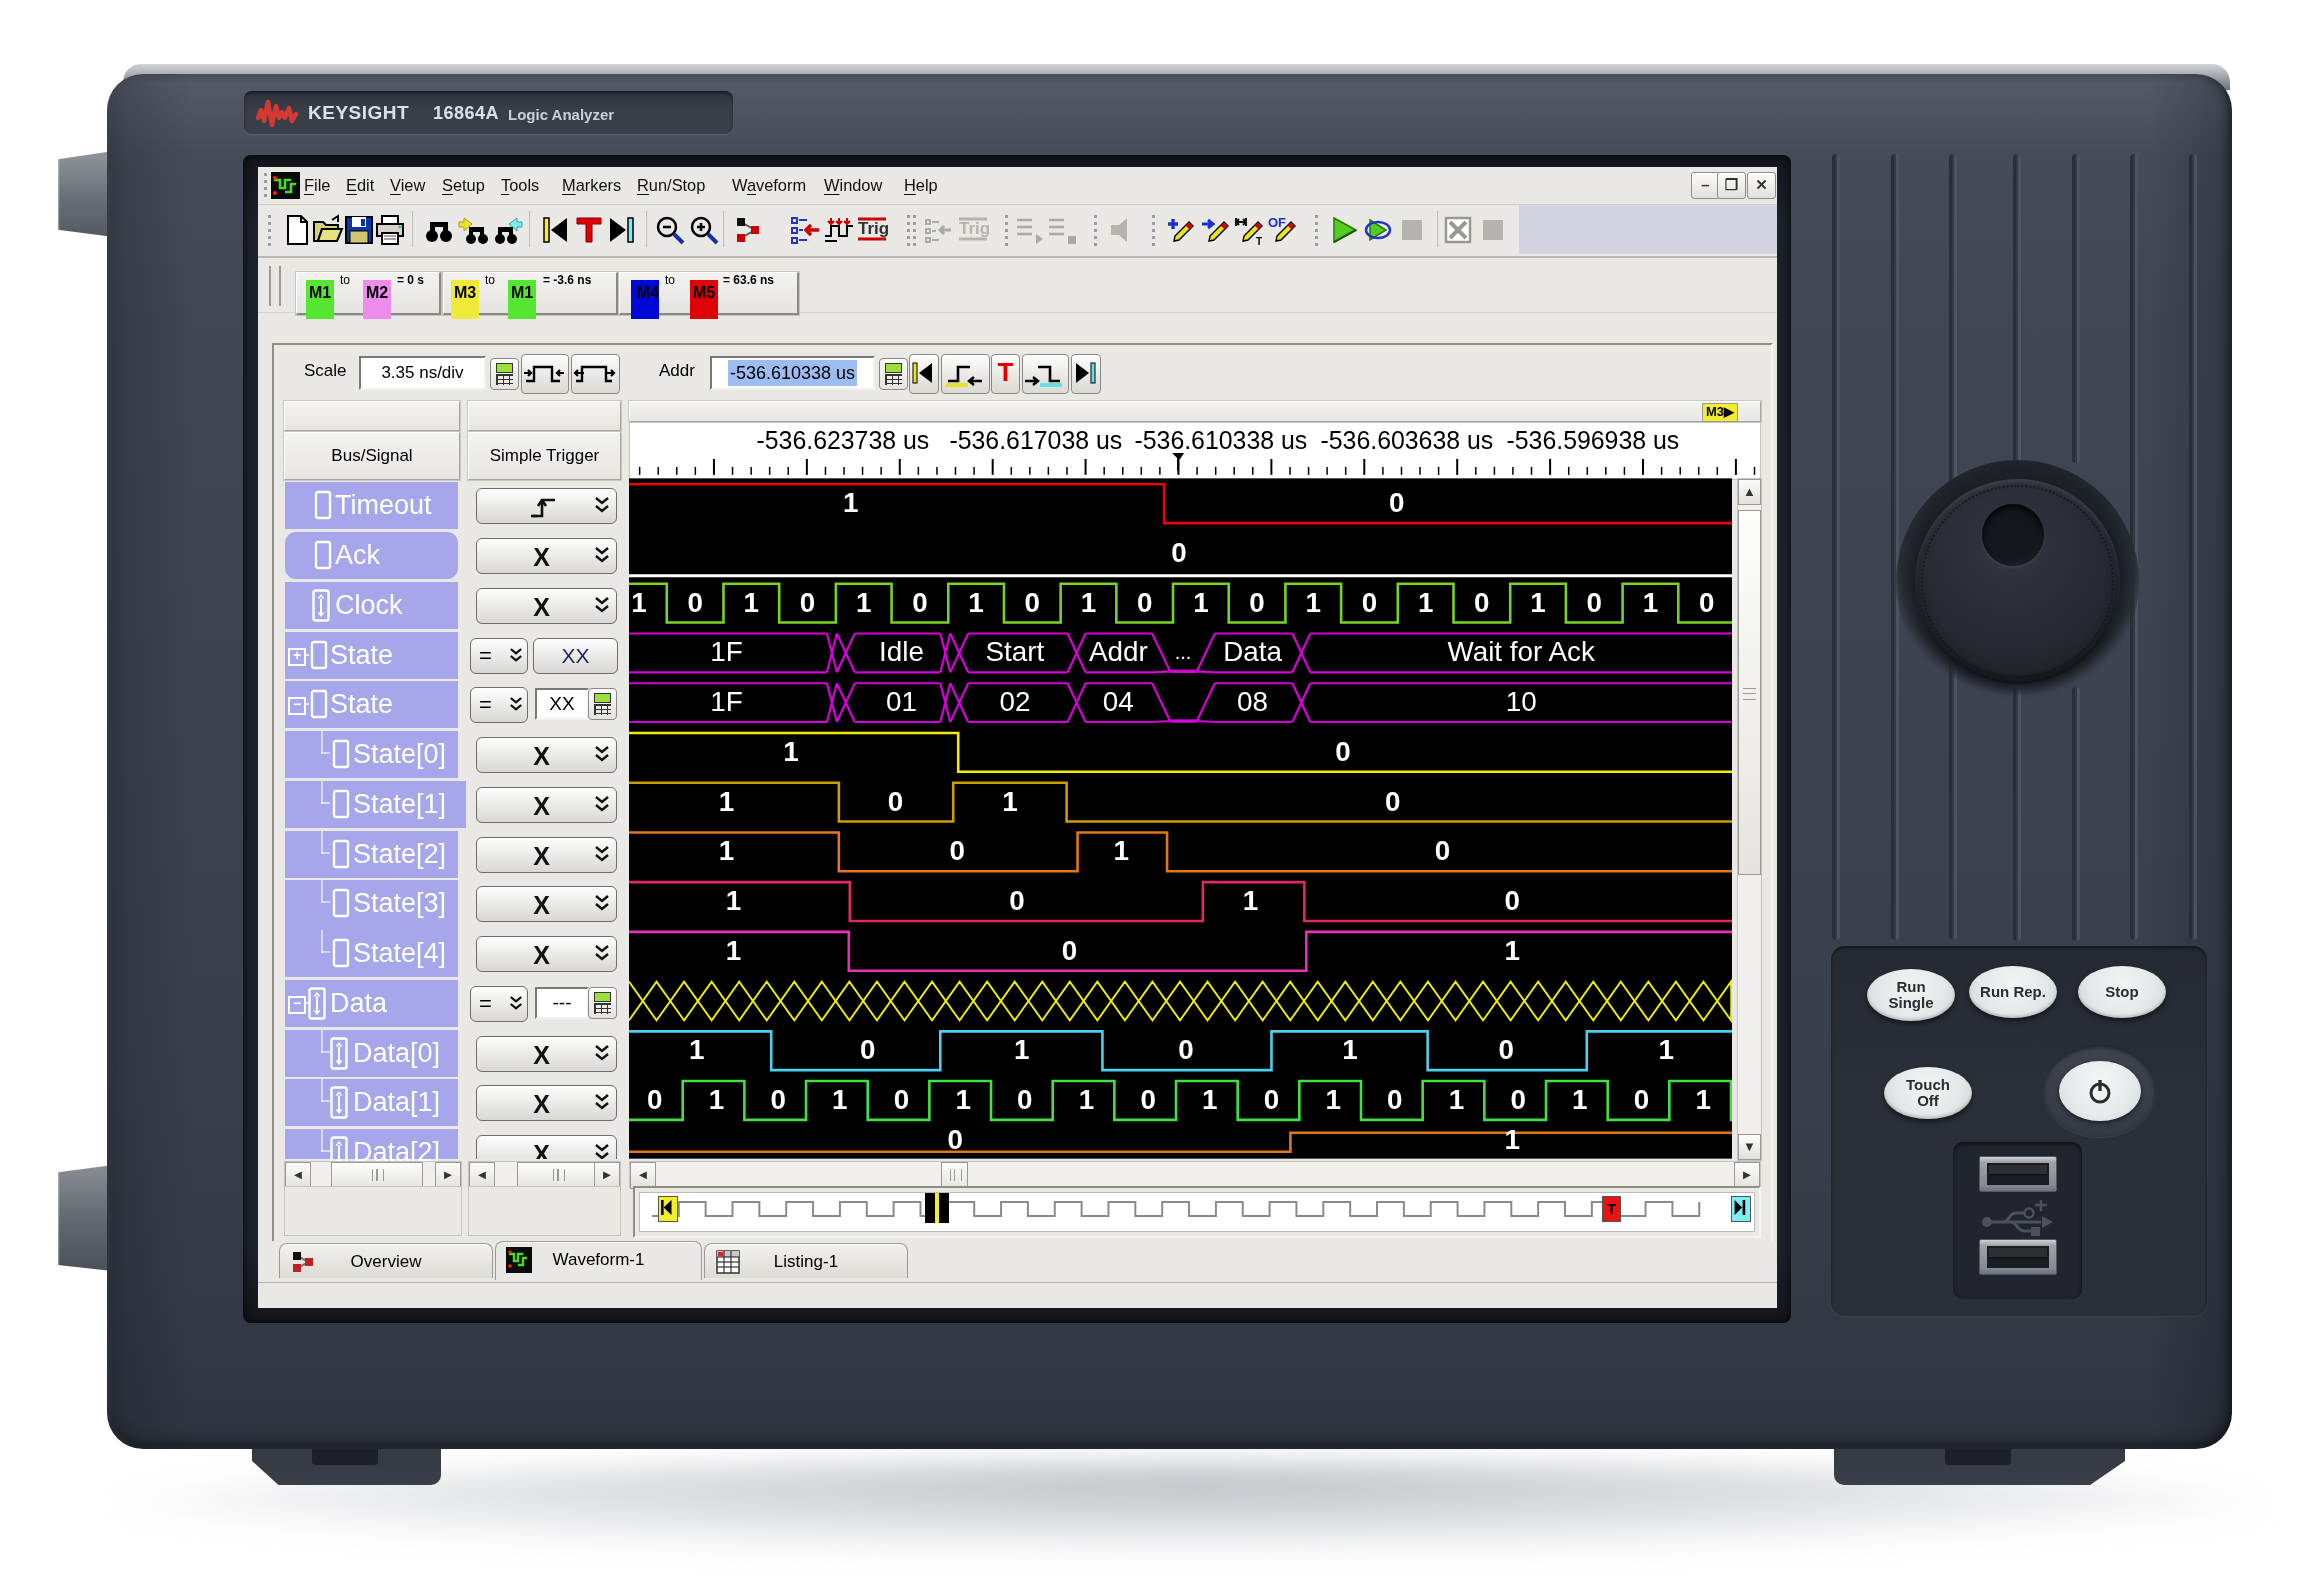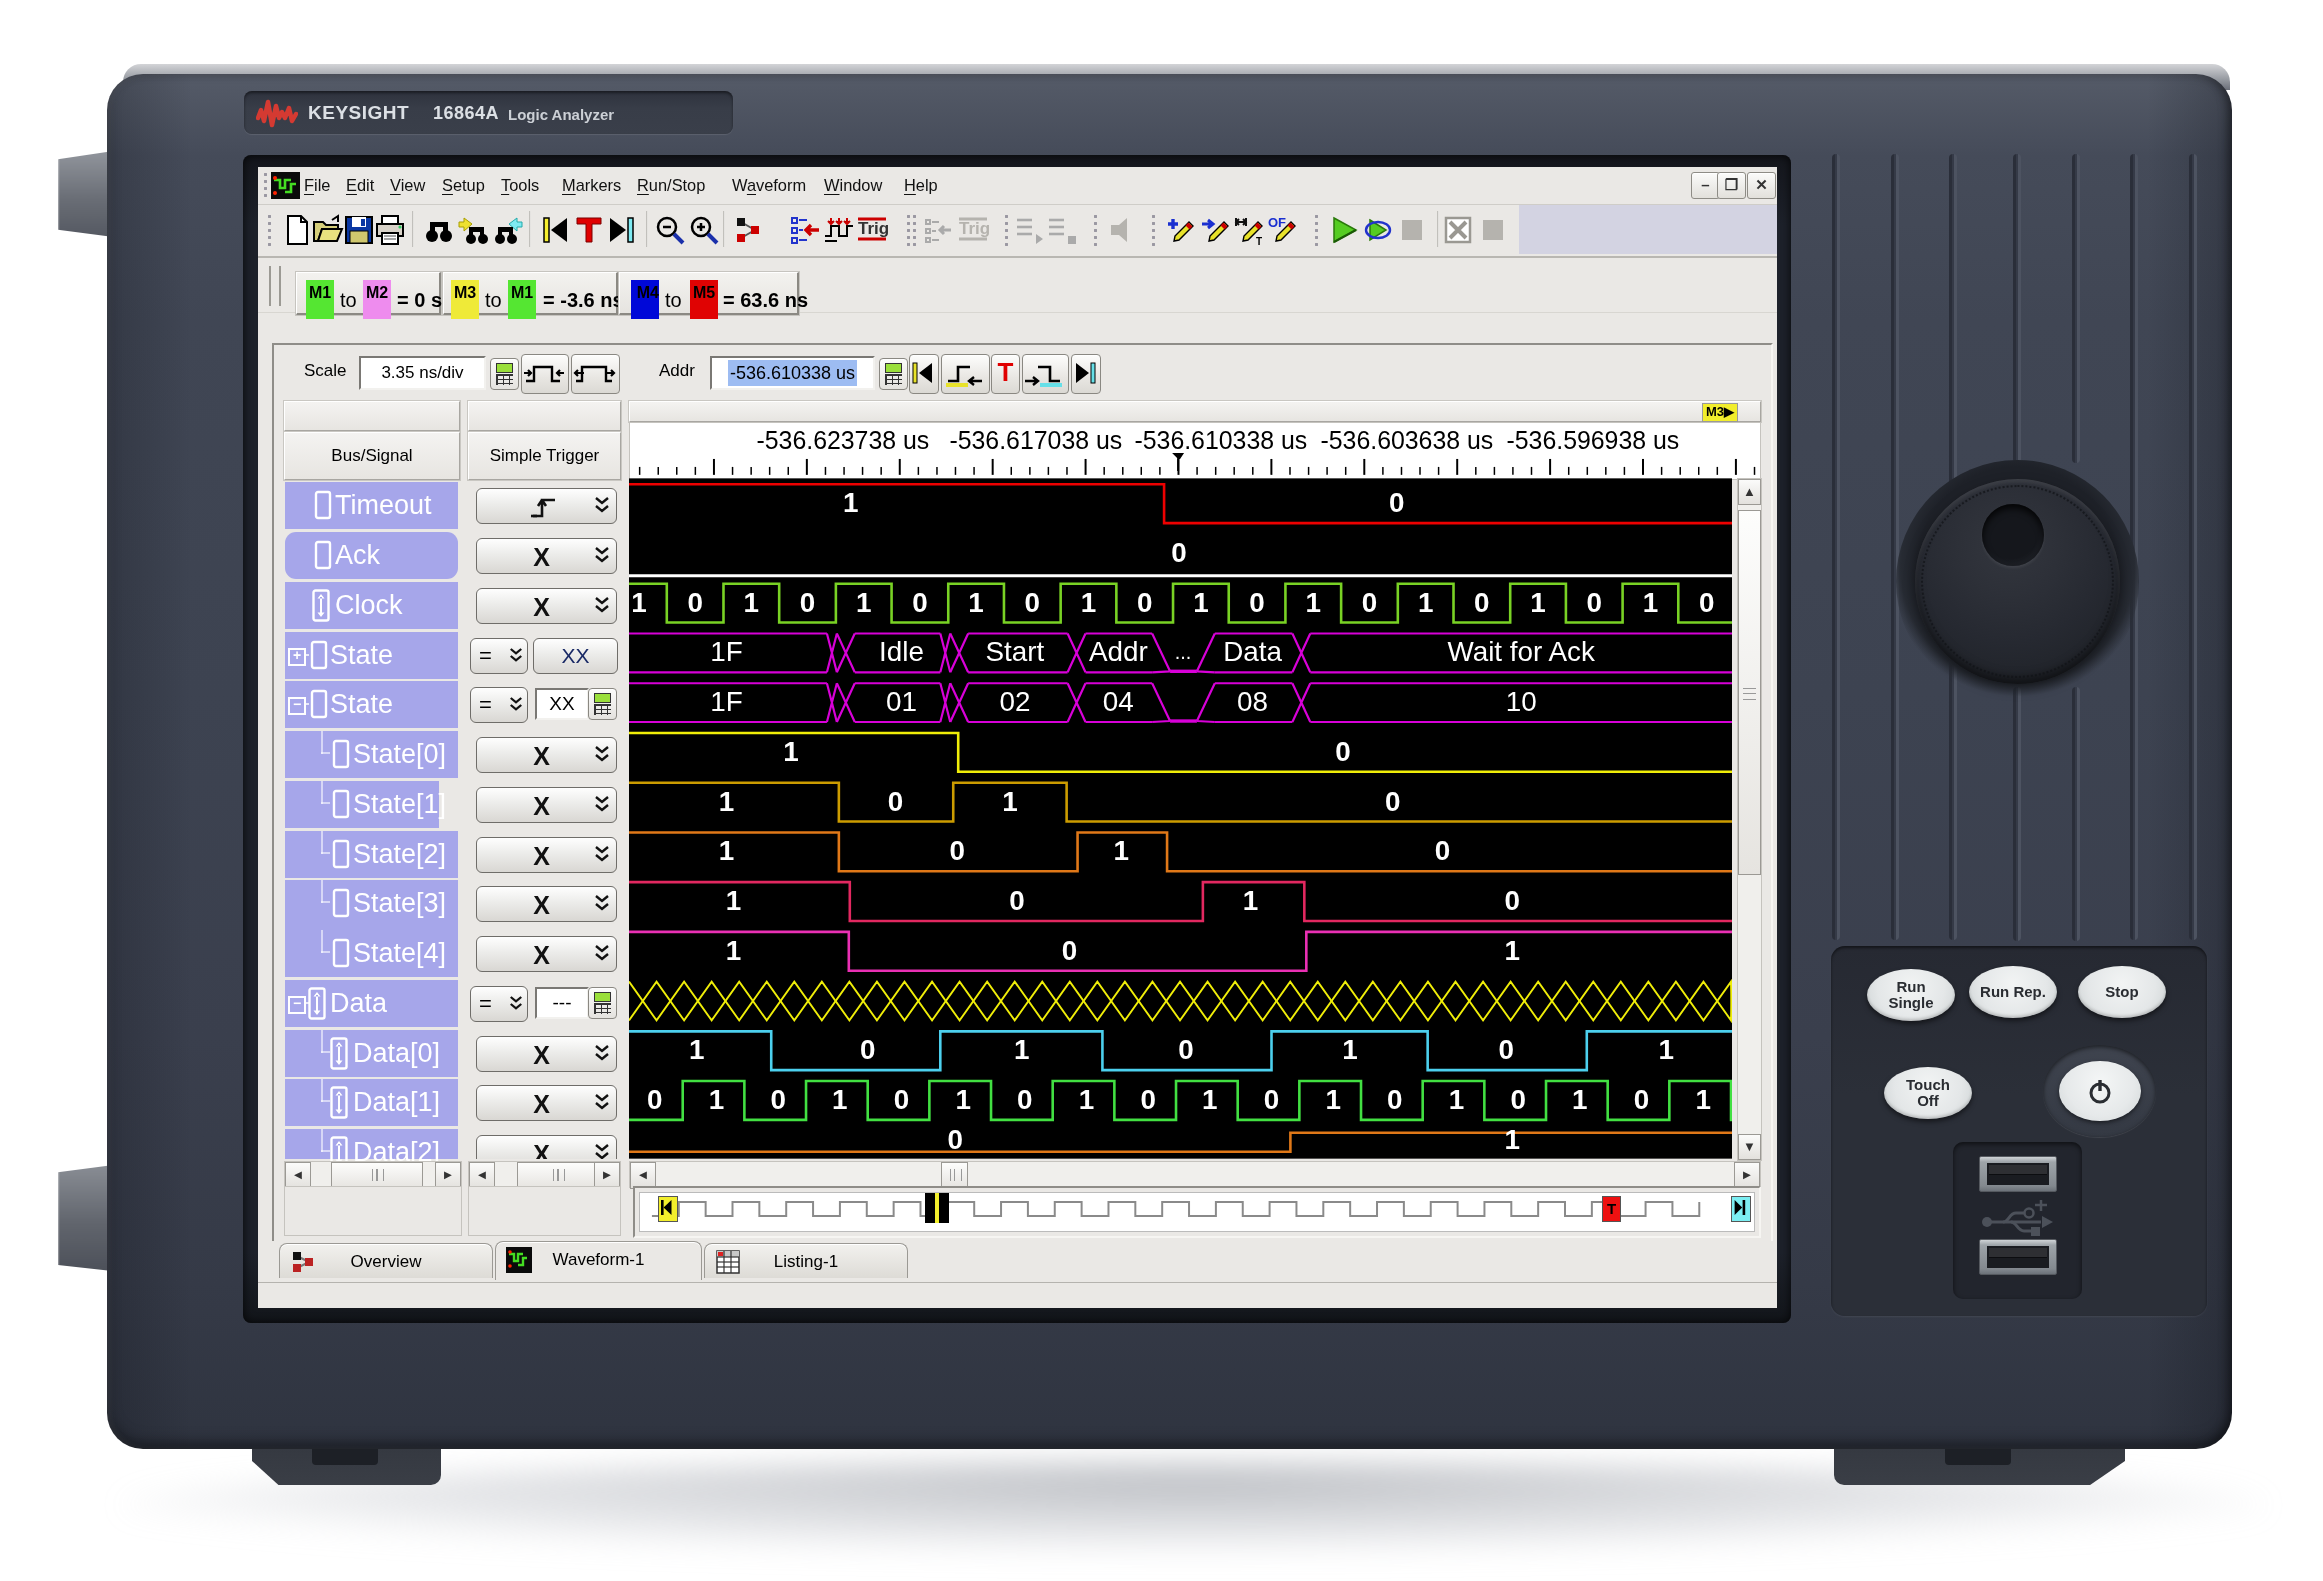--- a/index.html
+++ b/index.html
@@ -49,21 +49,21 @@
   .winbtn{position:absolute;top:5px;width:27px;height:25px;background:linear-gradient(180deg,#fbfbfa,#e2e0db);border:1px solid #8e8c86;border-radius:3px;box-shadow:inset 0 1px 0 #fff;color:#333;font-size:15px;text-align:center;line-height:23px;font-weight:bold;}
   #toolbar{left:0;top:38px;width:1519px;height:51px;background:#eae8e5;border-bottom:2px solid #b9b7b2;}
   #toolbar .lav{position:absolute;left:1261px;top:0;width:259px;height:49px;background:#d3d3e2;}
   .tbsep{position:absolute;top:6px;width:2px;height:36px;background:linear-gradient(90deg,#b0aea9,#f6f5f3);}
   .tbhandle{position:absolute;top:8px;width:7px;height:33px;background-image:radial-gradient(circle,#9a98a2 1.4px,transparent 1.6px);background-size:7px 7px;}
   .ticon{position:absolute;top:9px;width:32px;height:32px;}
   #markerbar{left:0;top:91px;width:1519px;height:54px;background:#eae8e5;border-bottom:1px solid #d8d6d1;}
   .mkhandle{position:absolute;left:11px;top:8px;width:8px;height:40px;border-left:2px solid #9c9a94;border-right:2px solid #9c9a94;}
   .mkbtn{position:absolute;top:14px;height:40px;background:linear-gradient(180deg,#f3f2ef,#e6e4e0);border:1px solid #fff;border-right:2px solid #8b8983;border-bottom:2px solid #8b8983;box-shadow:0 0 0 1px #c6c4bf;font-size:20px;color:#111;}
   .chip{position:absolute;top:7px;width:28px;height:39px;font-size:16px;font-weight:bold;text-align:center;line-height:25px;color:#000;}
-  .mktxt{position:absolute;top:16px;font-size:20px;color:#000;font-weight:bold;white-space:nowrap;}
+  .mktxt{position:absolute;top:0;font-size:12px;color:#000;font-weight:bold;white-space:nowrap;}
   
   #mainpanel{left:14px;top:176px;width:1497px;height:903px;background:#eae8e5;border:2px solid;border-color:#8f8d88 #f6f5f2 #f6f5f2 #8f8d88;}
   .lbl{position:absolute;font-size:17px;color:#000;}
   .tbox{position:absolute;background:#fff;border:2px solid;border-color:#7a7874 #f2f1ee #f2f1ee #7a7874;font-size:17px;color:#000;text-align:center;}
   .sbtn{position:absolute;background:linear-gradient(180deg,#fdfdfc,#e8e6e2 60%,#dbd9d4);border:1px solid #8a8882;border-radius:4px;box-shadow:inset 0 1px 0 #fff;}
   .hdrbar{position:absolute;background:linear-gradient(180deg,#f4f3f1,#e7e5e1);border:1px solid #fff;border-right-color:#a8a6a1;border-bottom-color:#a8a6a1;box-shadow:0 0 0 1px #c9c7c2;}
   .hdrtxt{font-size:17px;color:#000;text-align:center;width:100%;position:absolute;top:13px;}
   .prow{position:absolute;background:#a6a6ea;color:#fff;font-size:27px;white-space:nowrap;}
   .combo{position:absolute;height:34px;background:linear-gradient(180deg,#fefefe,#ececea 45%,#d9d7d3);border:1.5px solid #6f6d69;border-radius:6px;box-shadow:0 0 0 2px #eae8e5, 0 1px 1px rgba(0,0,0,.25);}
   .eqbtn{position:absolute;width:56px;height:34px;background:linear-gradient(180deg,#fefefe,#ececea 45%,#d9d7d3);border:1.5px solid #6f6d69;border-radius:6px;font-size:20px;color:#000;}
@@ -714,21 +714,21 @@
           <rect x="2" y="3" width="14" height="26" rx="2" fill="none" stroke="#fff" stroke-width="2.4"></rect>
         </svg>
         <span style="position:absolute;left:68px;text-align:center;">State[0]</span>
       </div>
     <div class="combo" style="left:202px;top:392px;width:139px;">
         <span style="position:absolute;left:0;right:10px;text-align:center;top:4px;font-size:25px;font-weight:bold;color:#111;">X</span>
         <svg style="position:absolute;right:6px;top:7px" width="16" height="20" viewBox="0 0 16 20">
           <path d="M2 2 l6 5 l6 -5 M2 10 l6 5 l6 -5" stroke="#111" stroke-width="2.4" fill="none"></path>
         </svg>
       </div>
-    <div class="prow" style="left:11px;top:436px;width:154px;height:47px;line-height:47px;">
+    <div class="prow" style="left:11px;top:436px;width:181px;height:47px;line-height:47px;">
         <div style="position:absolute;left:36px;top:0px;width:2px;height:23px;background:#fff;opacity:.55;"></div>
         <div style="position:absolute;left:36px;top:21px;width:9px;height:2px;background:#fff;opacity:.55;"></div>
         <svg style="position:absolute;left:47px;top:7px" width="20" height="33" viewBox="0 0 20 33">
           <rect x="2" y="3" width="14" height="26" rx="2" fill="none" stroke="#fff" stroke-width="2.4"></rect>
         </svg>
         <span style="position:absolute;left:68px;">State[1]</span>
       </div>
     <div class="combo" style="left:202px;top:442px;width:139px;">
         <span style="position:absolute;left:0;right:10px;text-align:center;top:4px;font-size:25px;font-weight:bold;color:#111;">X</span>
         <svg style="position:absolute;right:6px;top:7px" width="16" height="20" viewBox="0 0 16 20">

